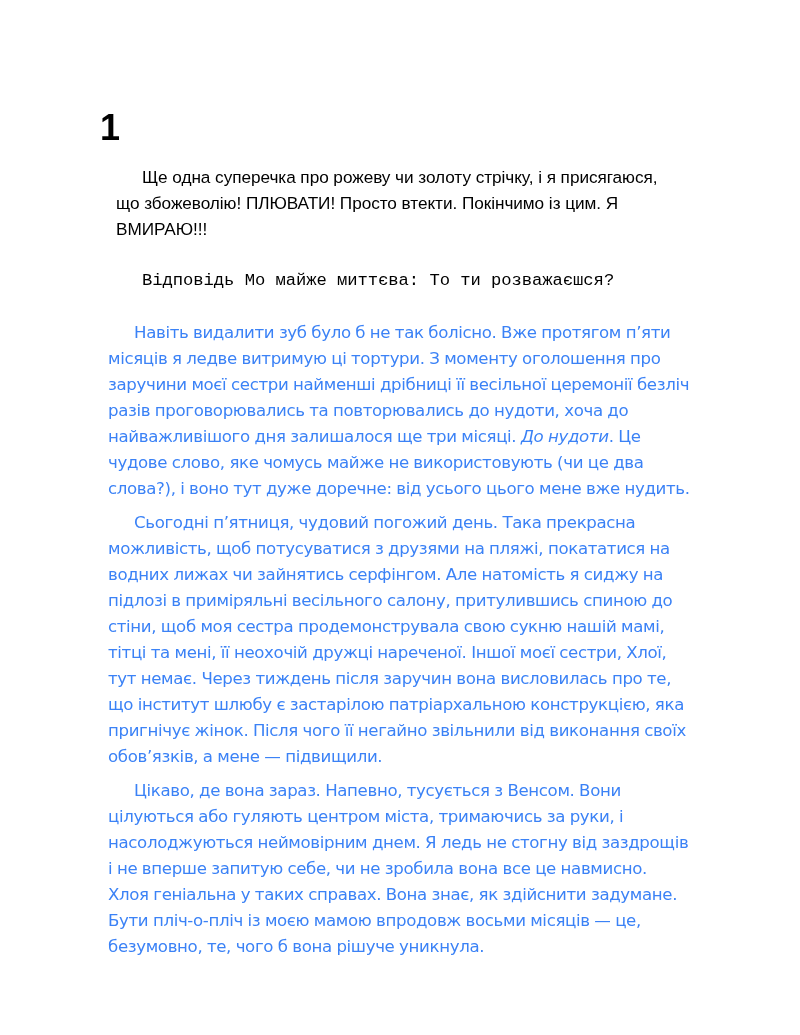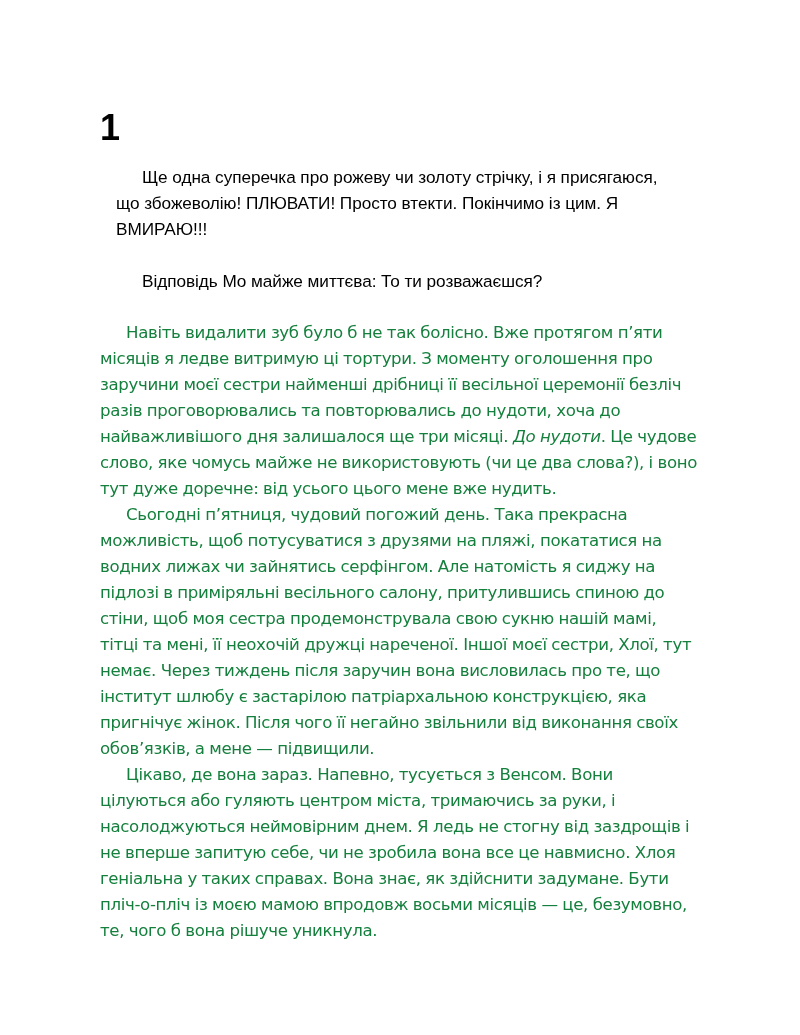--- a/index.html
+++ b/index.html
@@ -50,33 +50,34 @@
     font-family: "Liberation Sans", sans-serif;
     font-size: 17.2px;
     line-height: 26px;
     margin: 16px;
     text-indent: 26px;
     color: #000000;
     letter-spacing: -0.05px;
   }
   .msg + .msg {
     margin-top: 26px;
+    font-family: Liberation Mono, monospace;
   }
 
   
   .body-block {
     margin-top: 26px;
   }
   .para {
     font-family: "DejaVu Sans", sans-serif;
     font-size: 16.6px;
     line-height: 26px;
-    margin: 0;
+    margin: 8px;
     text-indent: 26px;
-    color: #15803d;
+    color: #3b82f6;
     letter-spacing: -0.35px;
     word-spacing: -0.3px;
   }
   .para em, .para .ital {
     font-style: italic;
   }
 </style>
 </head>
 <body>
 

